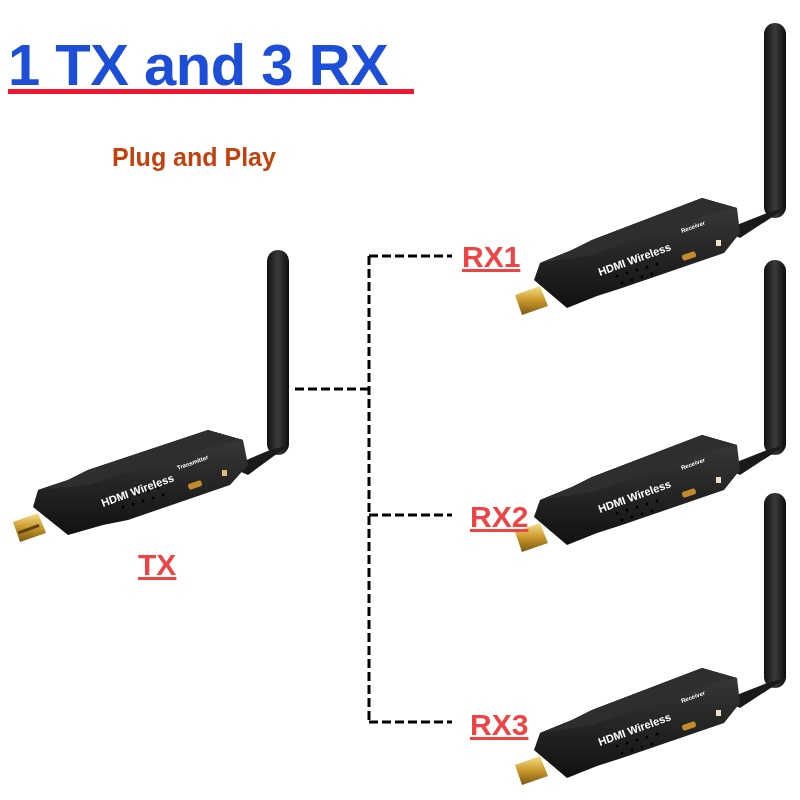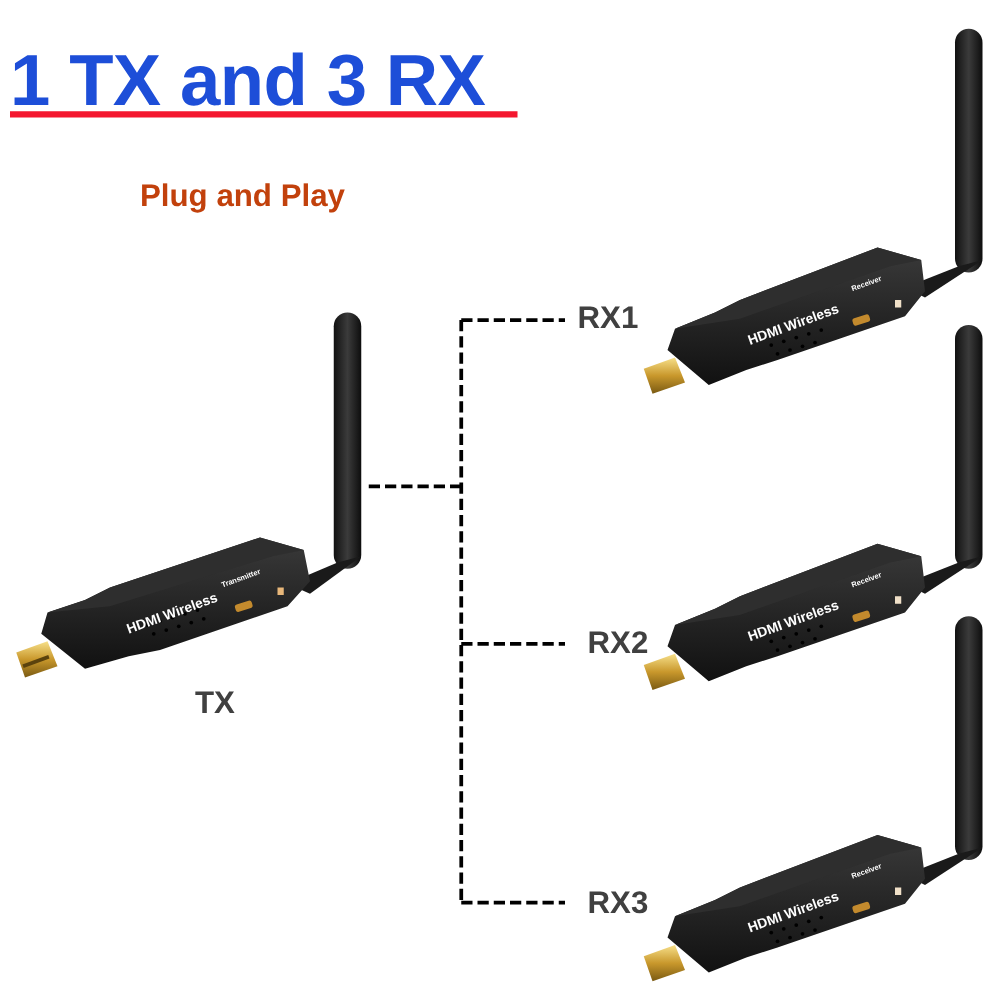--- a/index.html
+++ b/index.html
@@ -8,21 +8,21 @@
     position: absolute; left: 8px; top: 32px;
     font-family: "Liberation Sans", sans-serif; font-weight: bold;
     font-size: 58px; line-height: 66px; color: #1d4ed8; letter-spacing: -0.5px;
     white-space: nowrap;
   }
   .title-underline { position: absolute; left: 8px; top: 89px; width: 406px; height: 5px; background: #f4172f; }
   .subtitle {
     position: absolute; left: 112px; top: 112px; font-weight: bold;
     font-size: 25px; color: #c2410c; white-space: nowrap; margin-top: 31px;
   }
-  .label { position: absolute; font-weight: bold; font-size: 25px; color: #404040; white-space: nowrap; }
+  .label { position: absolute; font-weight: bold; font-size: 30px; color: #ef4444; white-space: nowrap; text-decoration: underline; }
   svg.connector { position: absolute; left: 0; top: 0; }
   .device { position: absolute; }
 </style>
 </head>
 <body>
 
 <div class="title">1 TX and 3 RX</div>
 <div class="title-underline"></div>
 <div class="subtitle">Plug and Play</div>
 
@@ -83,21 +83,21 @@
         <circle cx="145" cy="253" r="1.5"></circle>
         <circle cx="155" cy="250" r="1.5"></circle>
     </g>
 
     <rect x="180" y="237" width="14" height="6" rx="2" fill="#c38a2d" transform="rotate(-18 187 240)"></rect>
     <rect x="214" y="225" width="5" height="6" fill="#e8b77a"></rect>
     <text x="95" y="262" fill="#fff" font-size="11" font-weight="bold" font-family="Liberation Sans, sans-serif" transform="rotate(-20 95 262)">HDMI Wireless</text>
     <text x="170" y="225" fill="#fff" font-size="6" font-weight="bold" font-family="Liberation Sans, sans-serif" transform="rotate(-20 170 225)">Transmitter</text>
   </svg>
 </div>
-<div class="label" style="left:138px; top:548px;margin-left:18px;">TX</div>
+<div class="label" style="left:138px; top:548px;">TX</div>
 
 <div class="device" style="left:512px; top:18px; width:280px; height:300px;">
   <svg width="280" height="300" viewBox="0 0 280 300">
     <rect x="252" y="5" width="22" height="195" rx="11" fill="url(#ant)"></rect>
     <path d="M255 195 L274 190 L228 220 L212 212 Z" fill="#1a1a1a"></path>
     <path d="M22 262 L28 245 L60 232 L80 222 L190 180 L225 190 L228 215 L212 235 L110 270 L85 278 L55 290 Z" fill="url(#body)"></path>
     <path d="M28 245 L60 232 L80 222 L190 180 L225 190 L200 195 L80 237 Z" fill="#2e2e2e"></path>
     <g>
       <path d="M3 277 L28 268 L36 288 L10 297 Z" fill="url(#gold)"></path>
     </g>

